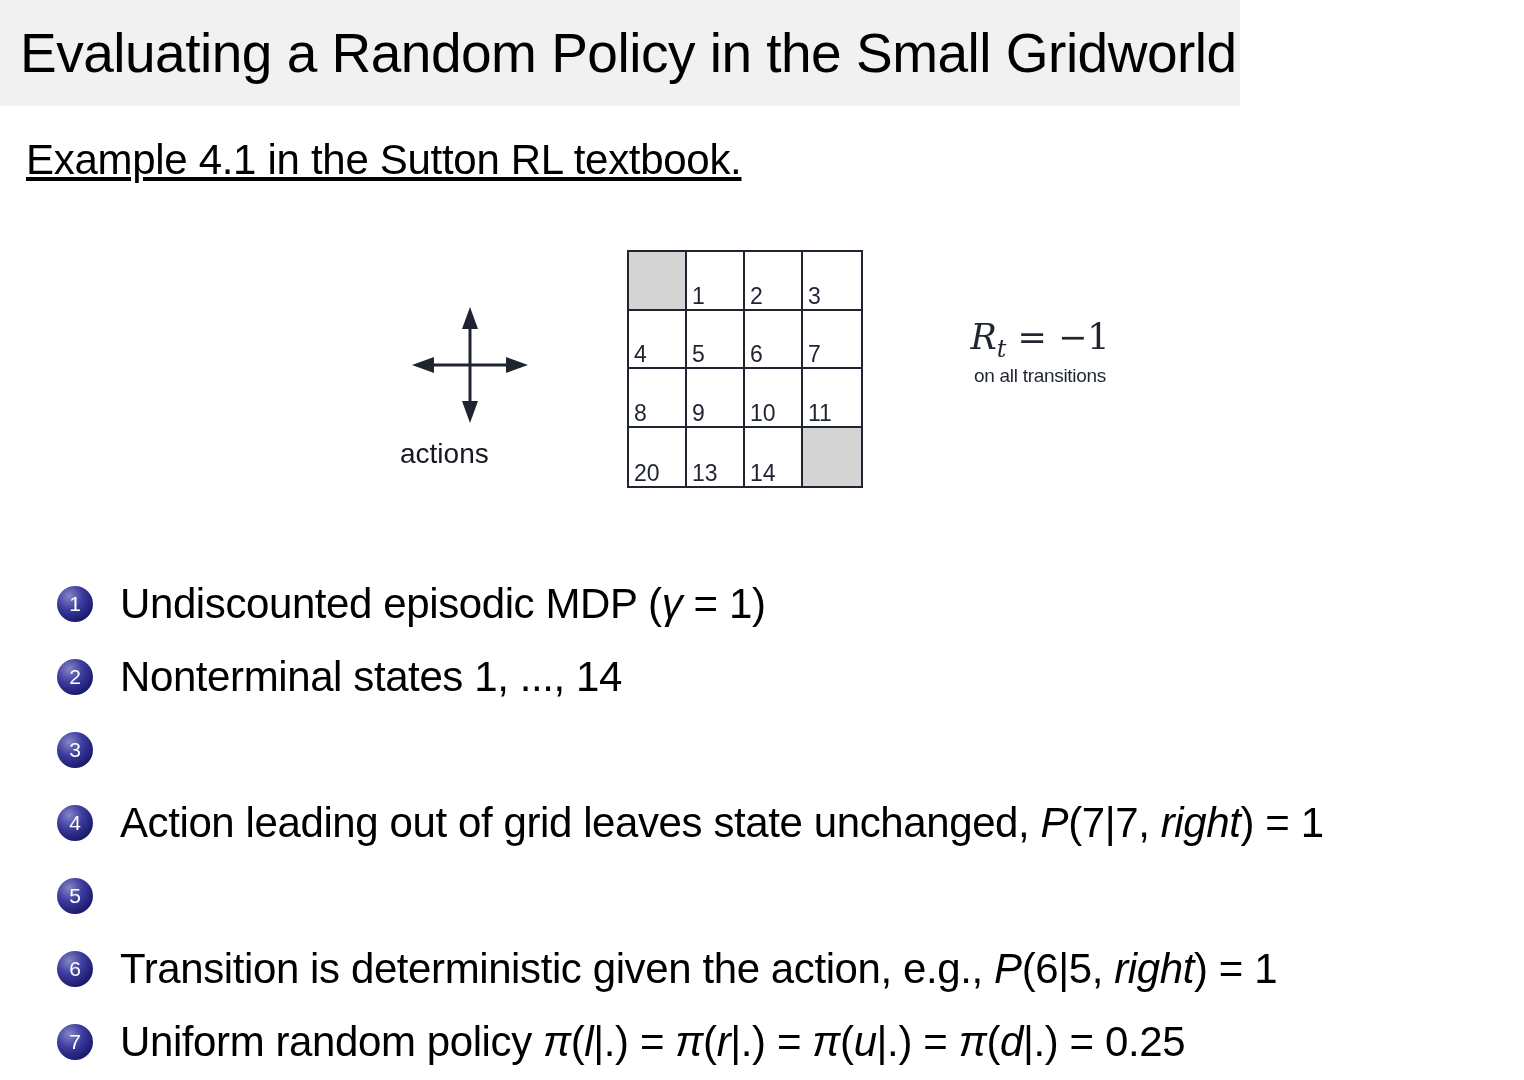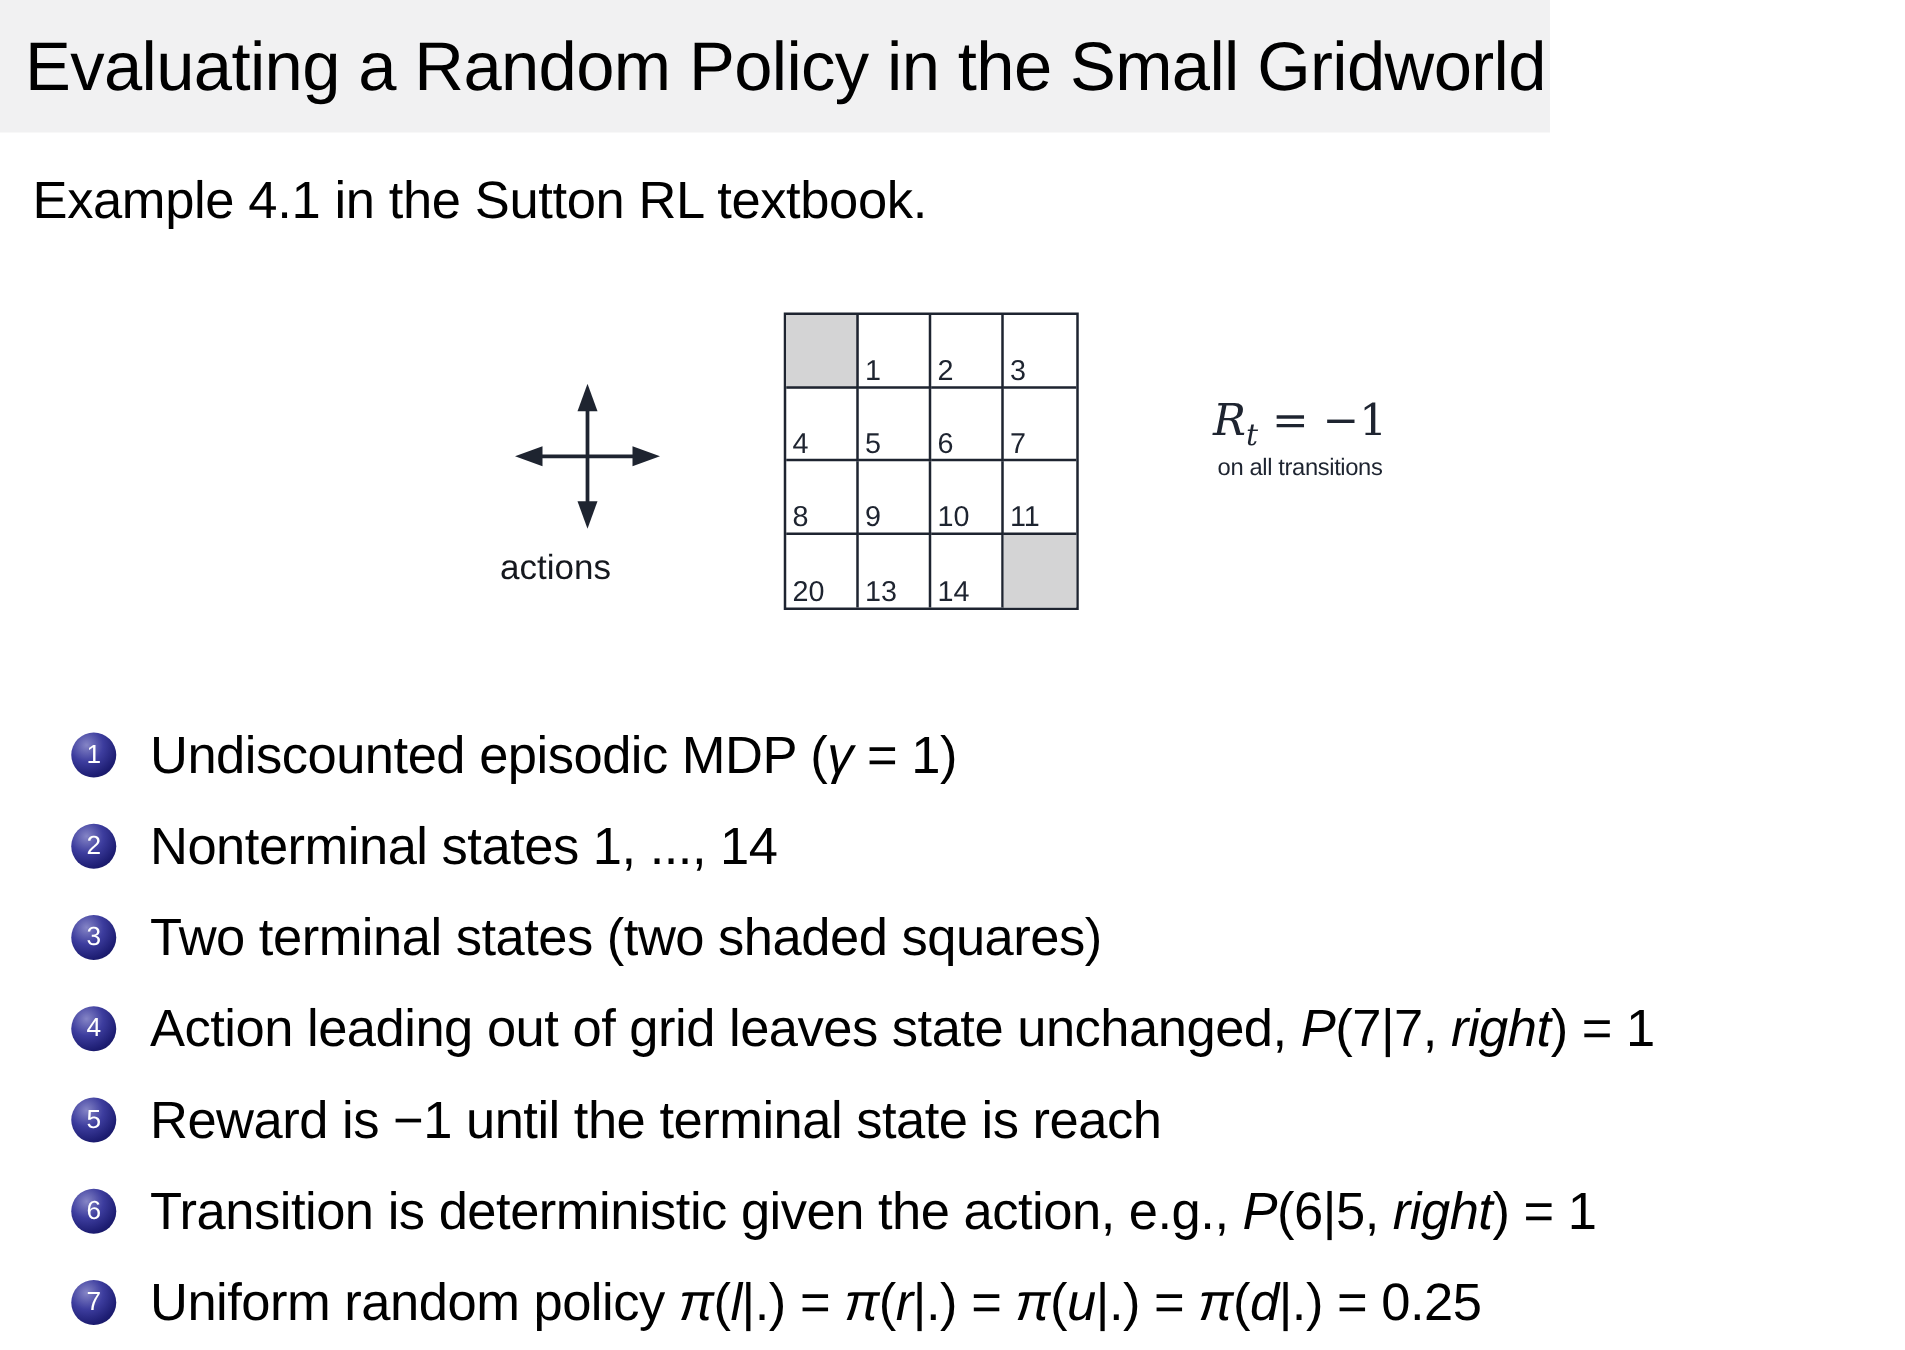--- a/index.html
+++ b/index.html
@@ -16,21 +16,21 @@
     background:#f1f1f2;
   }
   .header h1 {
     margin:0; padding:0 0 0 20px;
     font-size:55px; font-weight:normal; line-height:106px;
     letter-spacing:-0.5px; white-space:nowrap;
   }
 
   .subtitle {
     position:absolute; left:26px; top:136px;
-    font-size:42px; letter-spacing:-0.3px; white-space:nowrap;
+    font-size:42px; letter-spacing:-0.3px; white-space:nowrap;text-decoration:underline;
   }
 
   
   .cross-wrap { position:absolute; left:400px; top:295px; width:140px; height:140px; }
   .actions-label {
     position:absolute; left:400px; top:438px; width:140px;
     text-align:left; font-size:28px; color:#15181e;
   }
 
   
@@ -156,29 +156,27 @@
     <li>
       <span class="badge">1</span>
       <span class="item-text"><span>Undiscounted episodic MDP (</span><span class="math">γ</span><span> = 1)</span></span>
     </li>
     <li>
       <span class="badge">2</span>
       <span class="item-text"><span>Nonterminal states 1, ..., 14</span></span>
     </li>
     <li>
       <span class="badge">3</span>
-      <span class="item-text"><span>Two terminal states (two shaded squares)</span></span>
     </li>
     <li>
       <span class="badge">4</span>
       <span class="item-text"><span>Action leading out of grid leaves state unchanged, </span><span class="math">P</span><span>(7|7, </span><span class="math">right</span><span>) = 1</span></span>
     </li>
     <li>
       <span class="badge">5</span>
-      <span class="item-text"><span>Reward is −1 until the terminal state is reach</span></span>
     </li>
     <li>
       <span class="badge">6</span>
       <span class="item-text"><span>Transition is deterministic given the action, e.g., </span><span class="math">P</span><span>(6|5, </span><span class="math">right</span><span>) = 1</span></span>
     </li>
     <li>
       <span class="badge">7</span>
       <span class="item-text"><span>Uniform random policy </span><span class="math">π</span><span>(</span><span class="math">l</span><span>|.) = </span><span class="math">π</span><span>(</span><span class="math">r</span><span>|.) = </span><span class="math">π</span><span>(</span><span class="math">u</span><span>|.) = </span><span class="math">π</span><span>(</span><span class="math">d</span><span>|.) = 0.25</span></span>
     </li>
   </ol>

